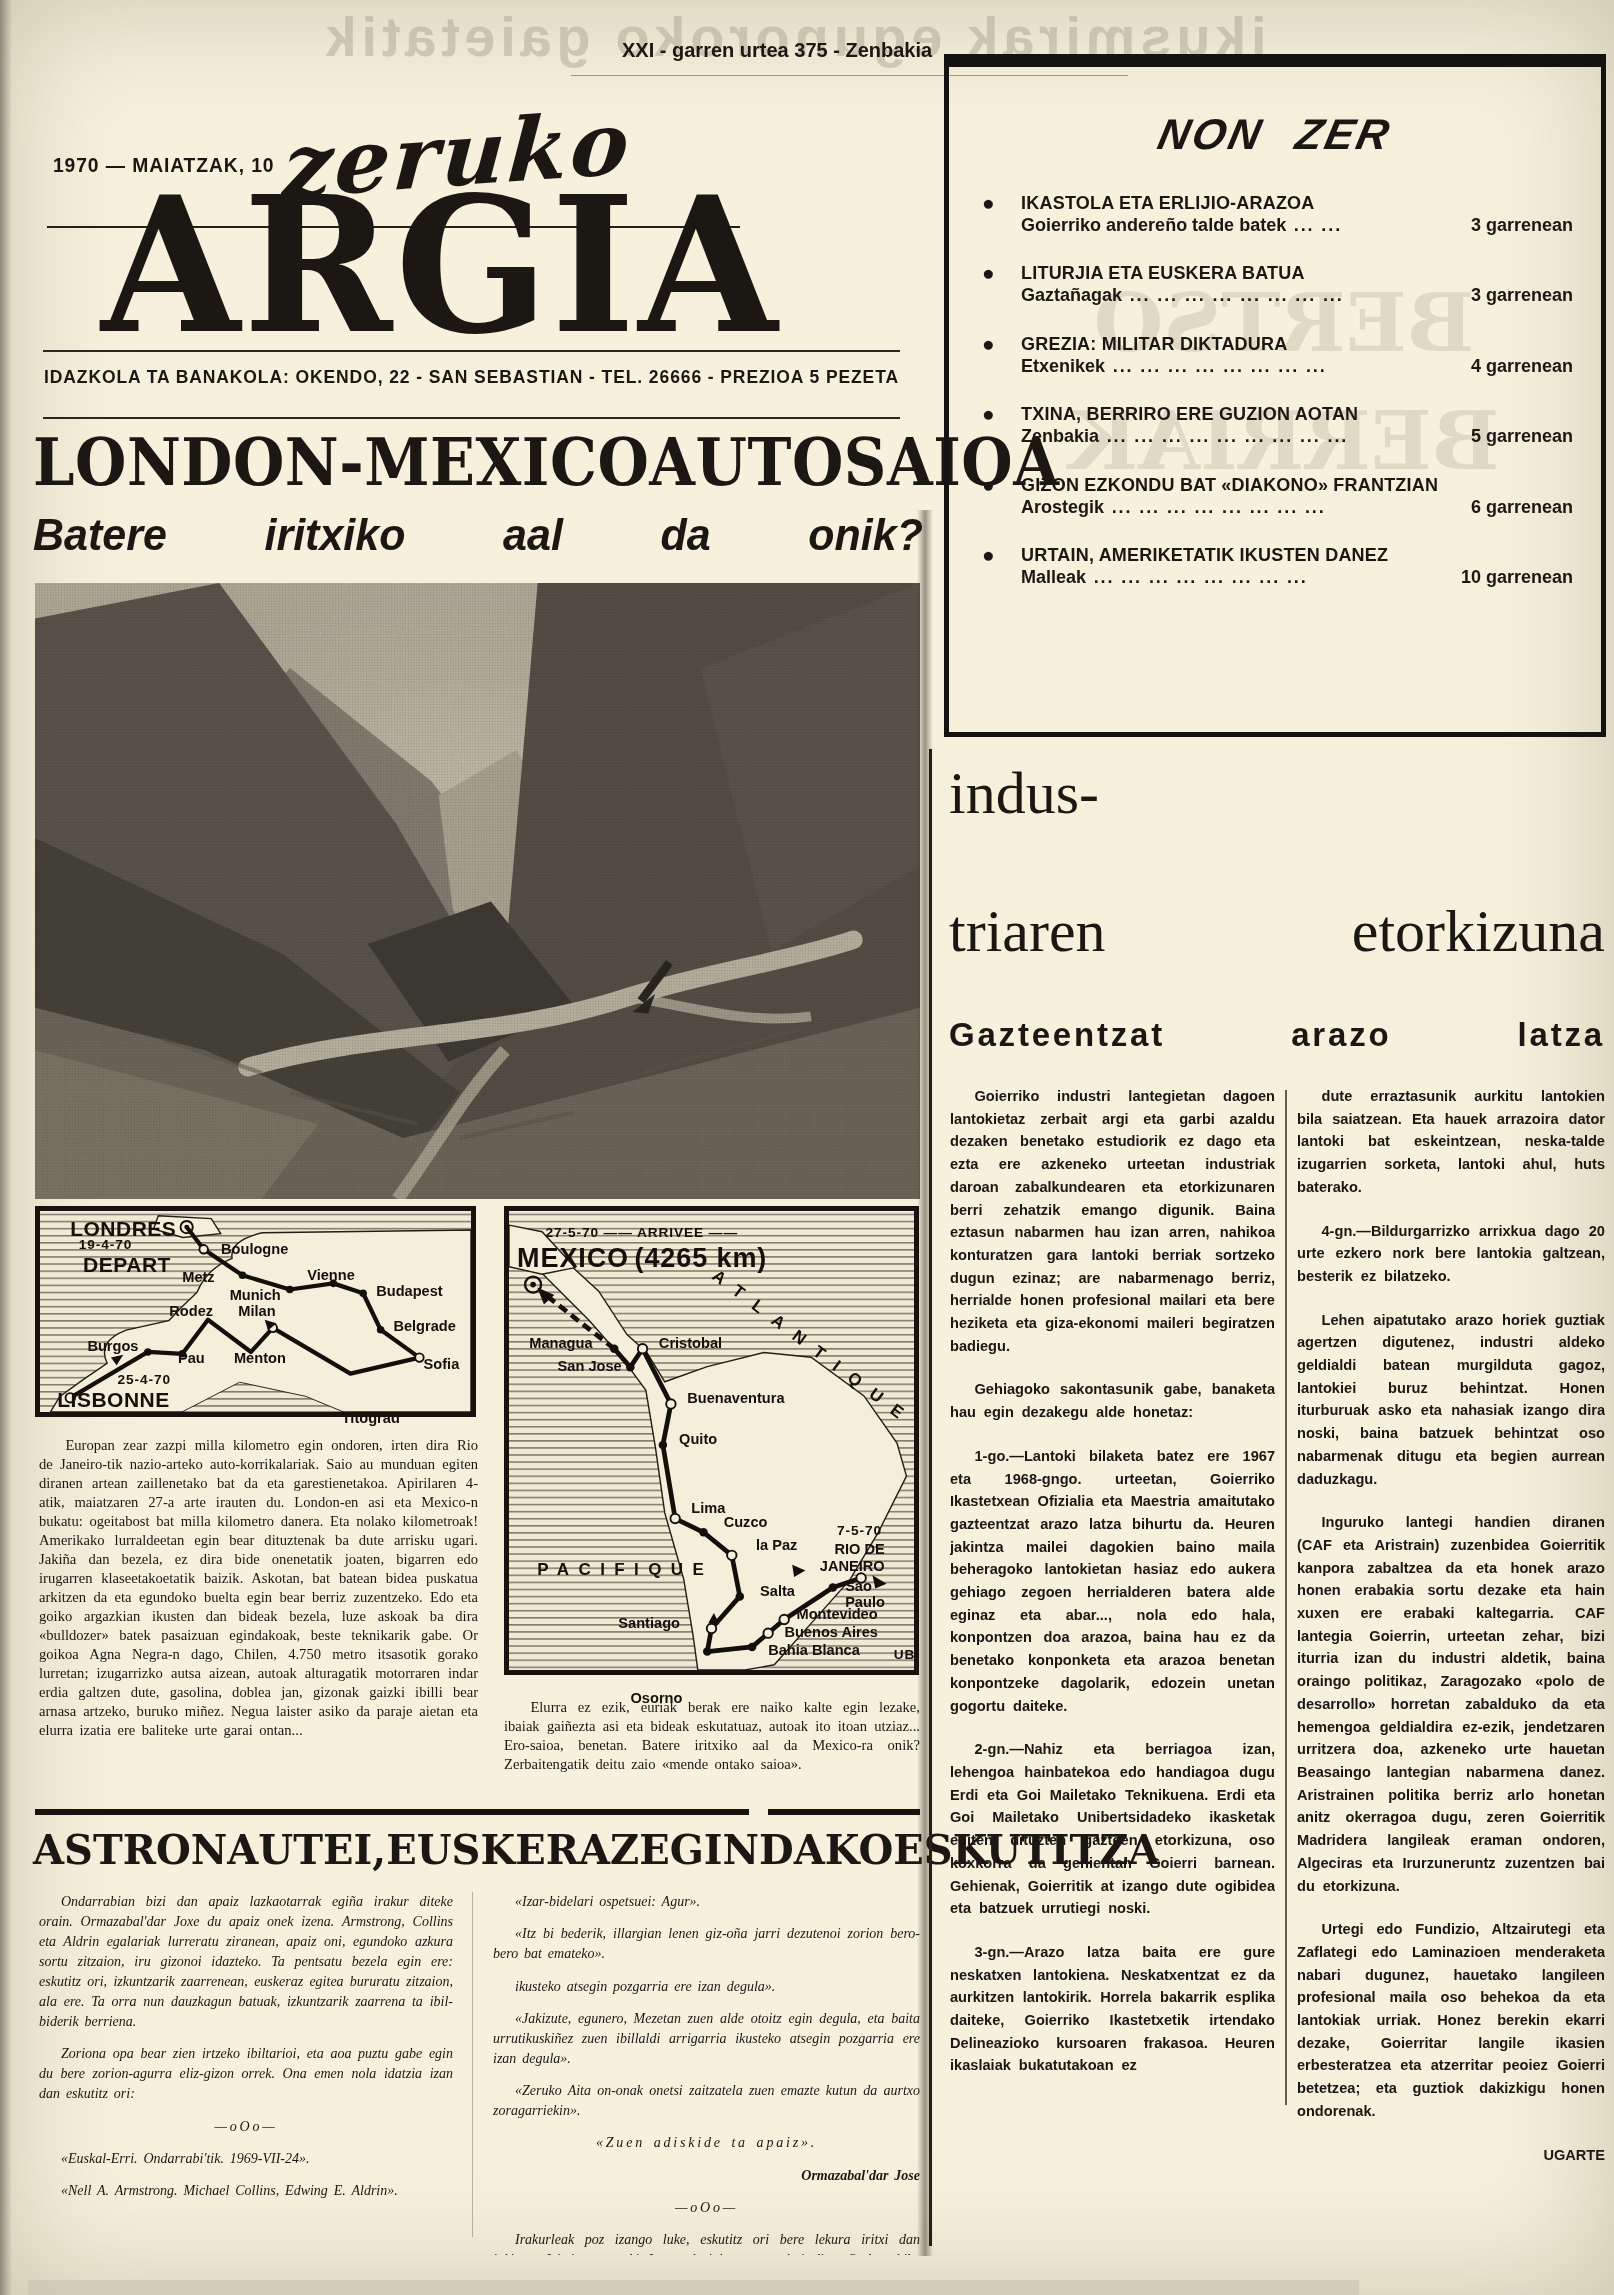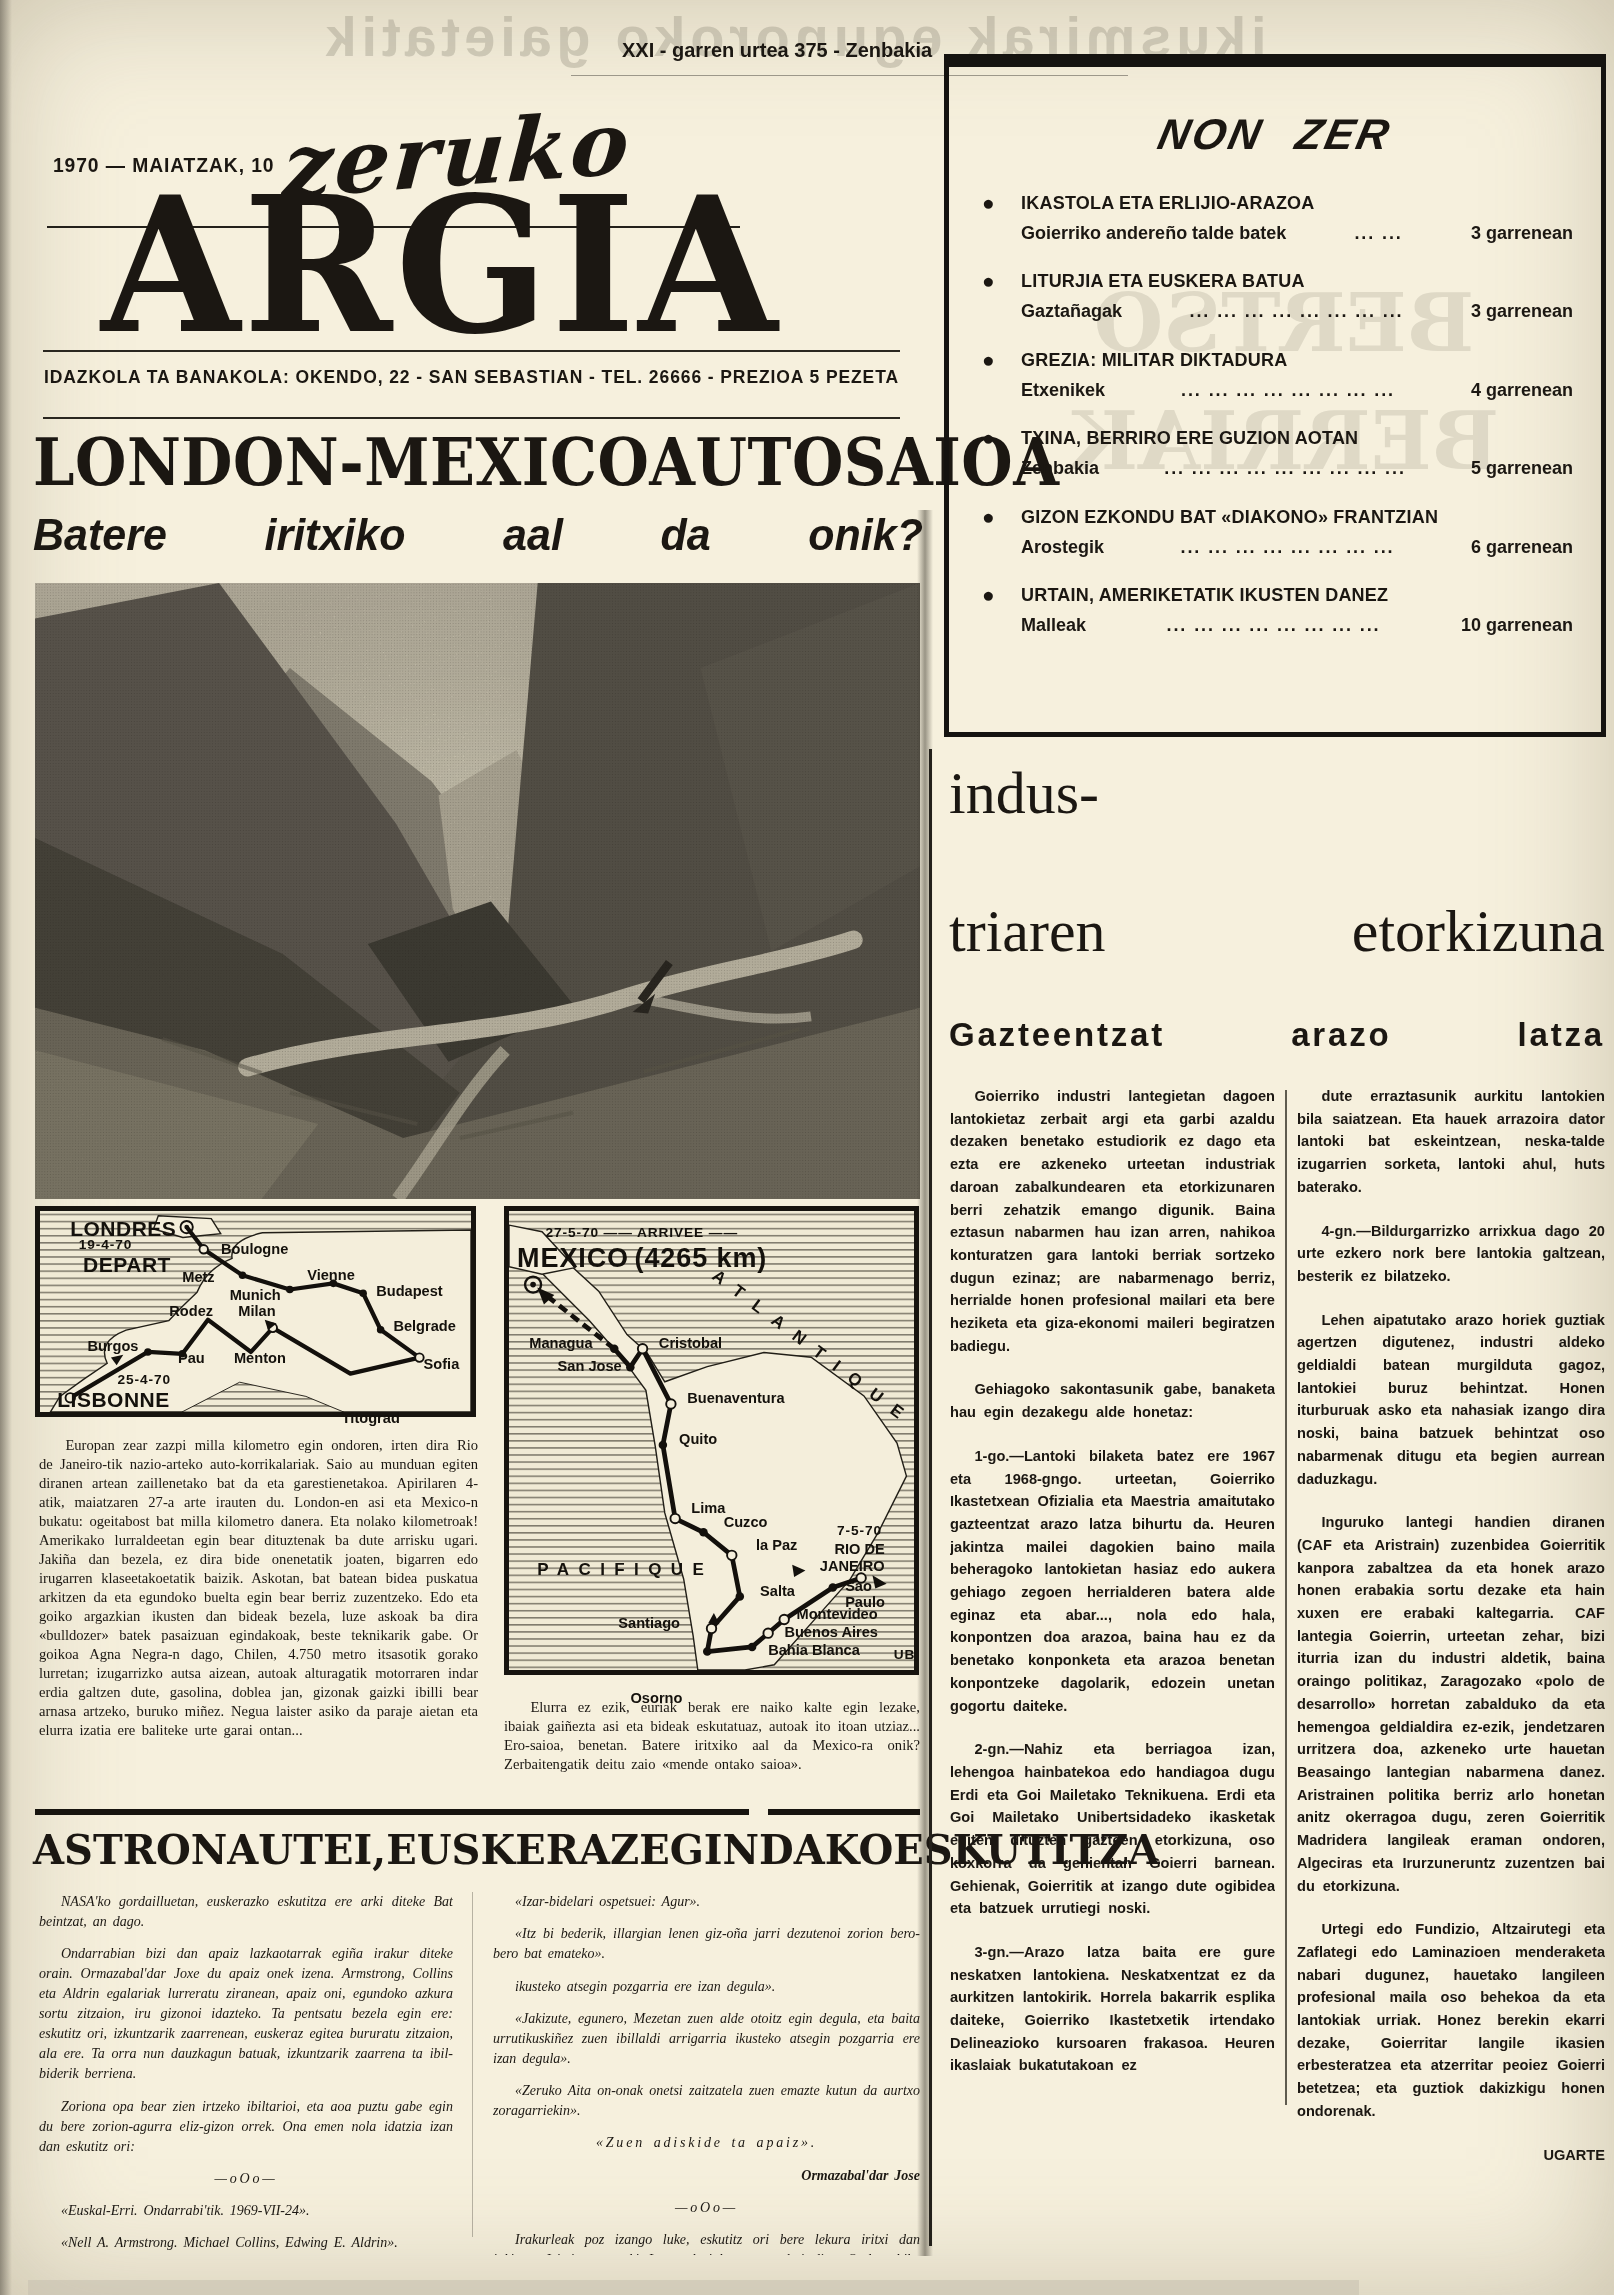--- a/index.html
+++ b/index.html
@@ -77,21 +77,21 @@
   .vmain{position:absolute;left:929px;top:749px;width:3.3px;height:1497px;background:#23201a;z-index:5;}
   .nonzer{position:absolute;left:944px;top:54px;width:662px;height:683px;box-sizing:border-box;
         border:5.2px solid #151310;border-top-width:13.2px;z-index:5;}
   .nz-title{margin:43px 0 33px 0;text-align:center;
         font:900 italic 43px "Liberation Sans",sans-serif;letter-spacing:2.8px;word-spacing:19px;
         transform:skewX(-12deg);}
   .nz-item{display:flex;margin:0 28px 26.4px 33px;}
   .nz-bullet{font-size:21px;line-height:22.7px;margin-right:26.4px;}
   .nz-text{flex:1;}
   .nz-t{font:bold 18px/22px "Liberation Sans",sans-serif;letter-spacing:0.2px;}
-  .nz-sub{display:flex;margin-top:9px;font:bold 18px "Liberation Sans",sans-serif;text-align:center;}
+  .nz-sub{display:flex;margin-top:1px;font:bold 18px "Liberation Sans",sans-serif;}
   .nz-dots{flex:1;overflow:hidden;white-space:nowrap;padding:0 7.6px;letter-spacing:1.9px;}
   .nz-page{white-space:nowrap;}
   
   .gh{position:absolute;left:949px;top:759px;width:656px;display:flex;justify-content:space-between;
         font:430 60px "Liberation Serif",serif;z-index:5;}
   .gh2{top:897px;}
   .gsub{position:absolute;left:949px;top:1016px;width:656px;display:flex;justify-content:space-between;
         font:bold 33px "Liberation Sans",sans-serif;letter-spacing:2.8px;z-index:5;}
   .gsub span,.gh span{white-space:nowrap;}
   .gsans{font:bold 14.6px/22.7px "Liberation Sans",sans-serif;word-spacing:3.8px;}
@@ -303,21 +303,20 @@
 
   <div class="h3">
 
   <span>ASTRONAUTEI,</span>
       <span>EUSKERAZ</span>
       <span>EGINDAKO</span>
       <span>ESKUTITZA</span>
     </div>
   <div class="col italics letter-c1">
 
-  <p>NASA'ko gordailluetan, euskerazko eskutitza ere arki diteke Bat beintzat, an dago.</p>
       <p>Ondarrabian bizi dan apaiz lazkaotarrak egiña irakur diteke orain. Ormazabal'dar Joxe du apaiz onek izena. Armstrong, Collins eta Aldrin egalariak lurreratu ziranean, apaiz oni, egundoko azkura sortu zitzaion, iru gizonoi idazteko. Ta pentsatu bezela egin ere: eskutitz ori, izkuntzarik zaarrenean, euskeraz egitea bururatu zitzaion, ala ere. Ta orra nun dauzkagun batuak, izkuntzarik zaarrena ta ibil-biderik berriena.</p>
       <p>Zoriona opa bear zien irtzeko ibiltarioi, eta aoa puztu gabe egin du bere zorion-agurra eliz-gizon orrek. Ona emen nola idatzia izan dan eskutitz ori:</p>
       <p class="sep">—oOo—</p>
       <p>«Euskal-Erri. Ondarrabi'tik. 1969-VII-24».</p>
       <p>«Nell A. Armstrong. Michael Collins, Edwing E. Aldrin».</p>
     </div>
   <div class="letter-div"></div>
   <div class="col italics letter-c2">
 
   <p>«Izar-bidelari ospetsuei: Agur».</p>

